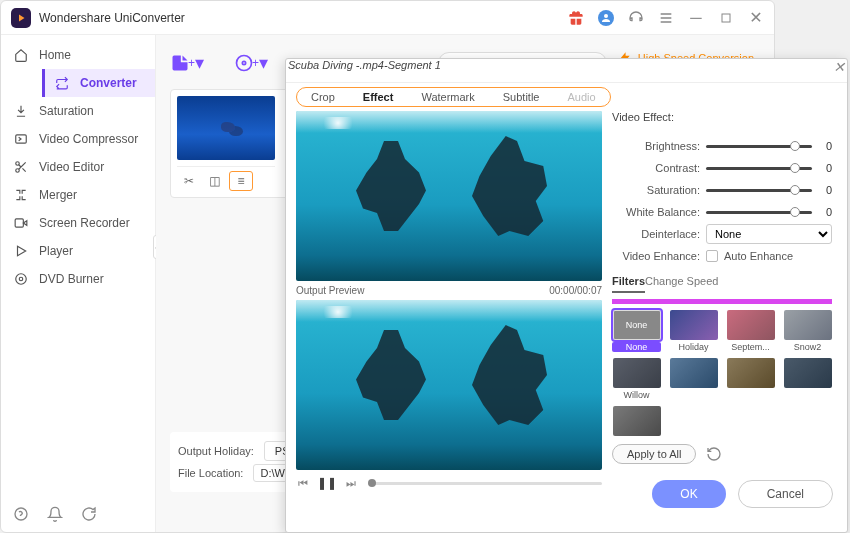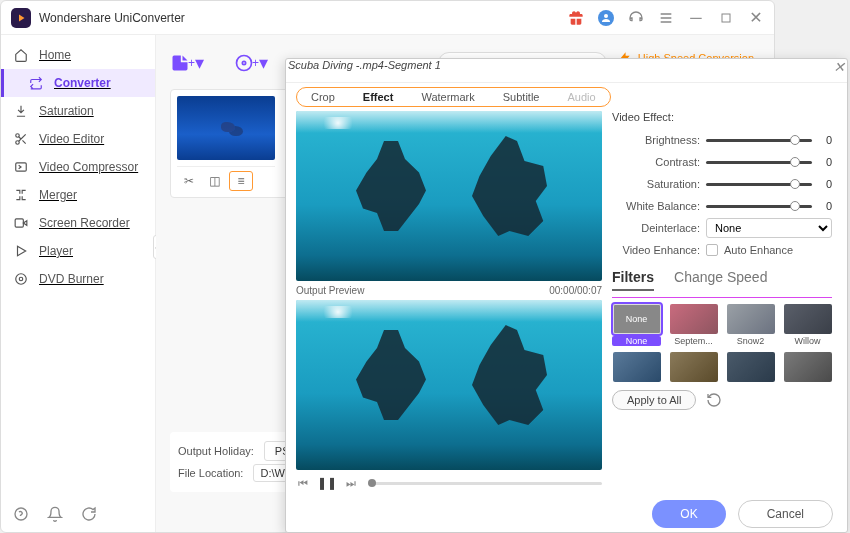--- a/index.html
+++ b/index.html
@@ -7,23 +7,23 @@
 .app { width: 775px; height: 533px; background: #fff; border: 1px solid #ddd; border-radius: 6px; position: relative; }
 .titlebar { display: flex; align-items: center; height: 34px; padding: 0 10px; border-bottom: 1px solid #eee; }
 .logo { width: 20px; height: 20px; background: #2a1a4a; border-radius: 5px; display: flex; align-items: center; justify-content: center; margin-right: 8px; }
 .logo svg { width: 12px; height: 12px; }
 .app-title { font-size: 12px; color: #333; flex: 1; }
 .title-icons { display: flex; gap: 14px; align-items: center; }
 .tico { width: 16px; height: 16px; display: flex; align-items: center; justify-content: center; cursor: pointer; color: #888; }
 .tico.gift { color: #e74c3c; }
 .tico.user { background: #4a90e2; border-radius: 50%; padding: 2px; color: #fff; }
 .main { display: flex; height: calc(100% - 34px); }
-.sidebar { width: 155px; border-right: 1px solid #eee; padding-top: 6px; position: relative; text-decoration: underline; }
+.sidebar { width: 155px; border-right: 1px solid #eee; padding-top: 6px; position: relative; }
 .side-item { display: flex; align-items: center; height: 28px; padding: 0 12px; font-size: 12px; color: #555; cursor: pointer; gap: 10px; }
-.side-item.active { background: #f0eaff; color: #6a3de8; font-weight: 600; border-left: 3px solid #6a3de8; padding-left: 24px; }
+.side-item.active { background: #f0eaff; color: #6a3de8; font-weight: 600; border-left: 3px solid #6a3de8; padding-left: 9px; margin-left: 41px; }
 .side-ico { width: 16px; height: 16px; display: flex; align-items: center; justify-content: center; }
 .side-collapse { position: absolute; right: -8px; top: 200px; width: 10px; height: 24px; background: #fff; border: 1px solid #ddd; border-radius: 3px; display: flex; align-items: center; justify-content: center; font-size: 8px; color: #888; cursor: pointer; }
 .side-bottom { position: absolute; bottom: 10px; left: 12px; display: flex; gap: 18px; }
 .content { flex: 1; background: #f8f8f8; position: relative; padding: 10px 14px; }
 .top-tools { display: flex; align-items: center; gap: 30px; height: 36px; }
 .big-btn { color: #7b4dff; font-size: 18px; display: flex; align-items: center; cursor: pointer; }
 .segment { display: flex; background: #fff; border: 1px solid #ddd; border-radius: 15px; overflow: hidden; margin-left: 140px; }
 .segment span { padding: 4px 18px; font-size: 11px; color: #666; cursor: pointer; }
 .segment .seg-active { color: #333; }
 .hispeed { display: flex; align-items: center; gap: 6px; color: #ff8c00; font-size: 11px; position: absolute; right: 20px; top: 16px; }
@@ -50,29 +50,29 @@
 .ed-body { display: flex; padding: 0 10px; gap: 10px; }
 .previews { width: 306px; }
 .pv { width: 306px; height: 170px; background: linear-gradient(180deg,#2bb8d4 0%,#1a9cc0 55%,#0d6e8f  85%,#064a5e 100%); position: relative; border-radius: 2px; margin-bottom: 4px; overflow: hidden; }
 .pv .diver { position:absolute; background: rgba(20,40,50,.85); }
 .pv .d1 { top: 30px; left: 60px; width: 70px; height: 90px; clip-path: polygon(40% 0,60% 0,70% 20%,90% 35%,100% 55%,90% 70%,70% 90%,60% 100%,40% 100%,30% 80%,10% 75%,0 55%,15% 35%,30% 20%); }
 .pv .d2 { top: 25px; right: 55px; width: 75px; height: 100px; clip-path: polygon(45% 0,60% 5%,70% 25%,95% 30%,100% 50%,85% 65%,95% 85%,75% 100%,50% 95%,35% 100%,15% 80%,0 60%,10% 40%,25% 20%); }
 .pv .surface { position:absolute; top:0; left:0; right:0; height:22px; background: linear-gradient(180deg, rgba(255,255,255,.7), rgba(200,240,255,0)); }
 .pv .sun { position:absolute; top:6px; left:22px; width:40px; height:12px; background: radial-gradient(circle, rgba(255,255,255,.9), transparent 70%); }
 .pv-meta { display: flex; justify-content: space-between; font-size: 10px; color: #666; margin-bottom: 4px; }
 .vprops { width: 220px; font-size: 11px; color: #555; }
-.vprops h4 { font-size: 11px; font-weight: normal; color: #444; margin-bottom: 6px; }
+.vprops h4 { font-size: 11px; font-weight: normal; color: #444; margin-bottom: 12px; }
 .prow { display: flex; align-items: center; height: 22px; gap: 6px; }
 .prow label { width: 88px; text-align: right; }
 .slider { flex: 1; height: 3px; background: #444; position: relative; border-radius: 2px; }
 .slider .knob { position: absolute; right: 12px; top: -4px; width: 10px; height: 10px; background: #fff; border: 1px solid #888; border-radius: 50%; }
 .val { width: 14px; text-align: right; color: #333; }
 .prow select { flex: 1; border: 1px solid #ccc; border-radius: 3px; font-size: 11px; padding: 2px 4px; background: #fff; }
 .chk { width: 12px; height: 12px; border: 1px solid #bbb; border-radius: 2px; }
-.subtabs { display: flex; gap: 20px; padding: 8px 0 6px; font-size: 14px; color: #777; border-bottom: 1px solid #d946ef; margin-bottom: 6px; }
+.subtabs { display: flex; padding: 8px 0 6px; font-size: 11px; color: #777; border-bottom: 5px solid #d946ef; margin-bottom: 6px; }
 .subtabs .st-act { color: #333; font-weight: 600; border-bottom: 2px solid #666; padding-bottom: 4px; }
 .filters { display: grid; grid-template-columns: repeat(4, 1fr); gap: 6px 8px; }
 .filt { text-align: center; cursor: pointer; }
 .filt .sw { width: 48px; height: 30px; border-radius: 2px; margin: 0 auto; }
 .filt .lbl { font-size: 9px; color: #555; margin-top: 2px; white-space: nowrap; overflow: hidden; text-overflow: ellipsis; }
 .filt.sel .sw { outline: 2px solid #7b4dff; }
 .filt.sel .lbl { background: #7b4dff; color: #fff; border-radius: 2px; padding: 0 2px; }
 .sw-none { background: #888; display: flex; align-items: center; justify-content: center; color: #fff; font-size: 9px; border: 1px solid #ddd; }
 .sw-holiday { background: linear-gradient(135deg,#3b4a8f,#8a5fb0); }
 .sw-septem { background: linear-gradient(135deg,#c96b7e,#8e5560); }
@@ -86,21 +86,21 @@
 .sw-r3 { background: linear-gradient(135deg,#4a5a6a,#2a3a4a); }
 .sw-r4 { background: linear-gradient(135deg,#7a7a7a,#4a4a4a); }
 .apply-row { display: flex; align-items: center; gap: 10px; margin-top: 8px; }
 .apply-btn { border: 1px solid #bbb; border-radius: 12px; padding: 3px 14px; font-size: 11px; color: #444; background: #fafafa; cursor: pointer; }
 .reset-ico { width: 16px; height: 16px; color: #888; cursor: pointer; }
 .playbar { position: absolute; bottom: 42px; left: 10px; width: 306px; display: flex; align-items: center; gap: 10px; }
 .pctl { width: 14px; height: 14px; display: flex; align-items: center; justify-content: center; color: #888; cursor: pointer; font-size: 11px; }
 .pctl.play { color: #444; font-size: 12px; }
 .track { flex: 1; height: 3px; background: #ddd; border-radius: 2px; position: relative; }
 .track .th { position: absolute; left: 0; top: -3px; width: 8px; height: 8px; background: #888; border-radius: 50%; }
-.dlg-btns { position: absolute; bottom: 4px; right: 14px; display: flex; gap: 12px; }
+.dlg-btns { position: absolute; bottom: 24px; right: 14px; display: flex; gap: 12px; }
 .btn { padding: 6px 28px; border-radius: 15px; font-size: 12px; cursor: pointer; border: none; }
 .btn-ok { background: #7b91ff; color: #fff; }
 .btn-cancel { background: #fff; border: 1px solid #ccc; color: #555; }
 </style>
 </head>
 <body>
 
 <div class="app">
   <div class="titlebar">
     <div class="logo">
@@ -163,35 +163,35 @@
         <span class="side-ico">
             <svg width="14" height="14" viewBox="0 0 24 24" fill="none" stroke="currentColor" stroke-width="2">
               <path d="M12 3v12m-5-5l5 5 5-5M5 21h14"></path>
             </svg>
           </span>
         <span>Saturation</span>
       </div>
       <div class="side-item">
         <span class="side-ico">
             <svg width="14" height="14" viewBox="0 0 24 24" fill="none" stroke="currentColor" stroke-width="2">
+              <rect x="3" y="5" width="18" height="14" rx="2"></rect>
+              <path d="M8 9l4 3-4 3"></path>
+            </svg>
+          </span>
+        <span>Video Compressor</span>
+      </div>
+      <div class="side-item">
+        <span class="side-ico">
+            <svg width="14" height="14" viewBox="0 0 24 24" fill="none" stroke="currentColor" stroke-width="2">
               <circle cx="6" cy="6" r="3"></circle>
               <circle cx="6" cy="18" r="3"></circle>
               <path d="M20 4L8.1 15.9M14.5 14.5L20 20M8.1 8.1L12 12"></path>
             </svg>
           </span>
         <span>Video Editor</span>
-      </div>
-      <div class="side-item">
-        <span class="side-ico">
-            <svg width="14" height="14" viewBox="0 0 24 24" fill="none" stroke="currentColor" stroke-width="2">
-              <rect x="3" y="5" width="18" height="14" rx="2"></rect>
-              <path d="M8 9l4 3-4 3"></path>
-            </svg>
-          </span>
-        <span>Video Compressor</span>
       </div>
       <div class="side-item">
         <span class="side-ico">
             <svg width="14" height="14" viewBox="0 0 24 24" fill="none" stroke="currentColor" stroke-width="2">
               <path d="M4 4h6v6M20 20h-6v-6M20 4h-6v6M4 20h6v-6"></path>
             </svg>
           </span>
         <span>Merger</span>
       </div>
       <div class="side-item">
@@ -370,20 +370,24 @@
         <span class="st-act">Filters</span>
         <span>Change Speed</span>
       </div>
 
       <div class="filters">
         <div class="filt sel">
             <div class="sw sw-none">None</div>
             <div class="lbl">None</div>
           </div>
         <div class="filt">
+            <div class="sw sw-holiday"></div>
+            <div class="lbl">Holiday</div>
+          </div>
+        <div class="filt">
             <div class="sw sw-septem"></div>
             <div class="lbl">Septem...</div>
           </div>
         <div class="filt">
             <div class="sw sw-snow2"></div>
             <div class="lbl">Snow2</div>
           </div>
         <div class="filt">
             <div class="sw sw-willow"></div>
             <div class="lbl">Willow</div>

